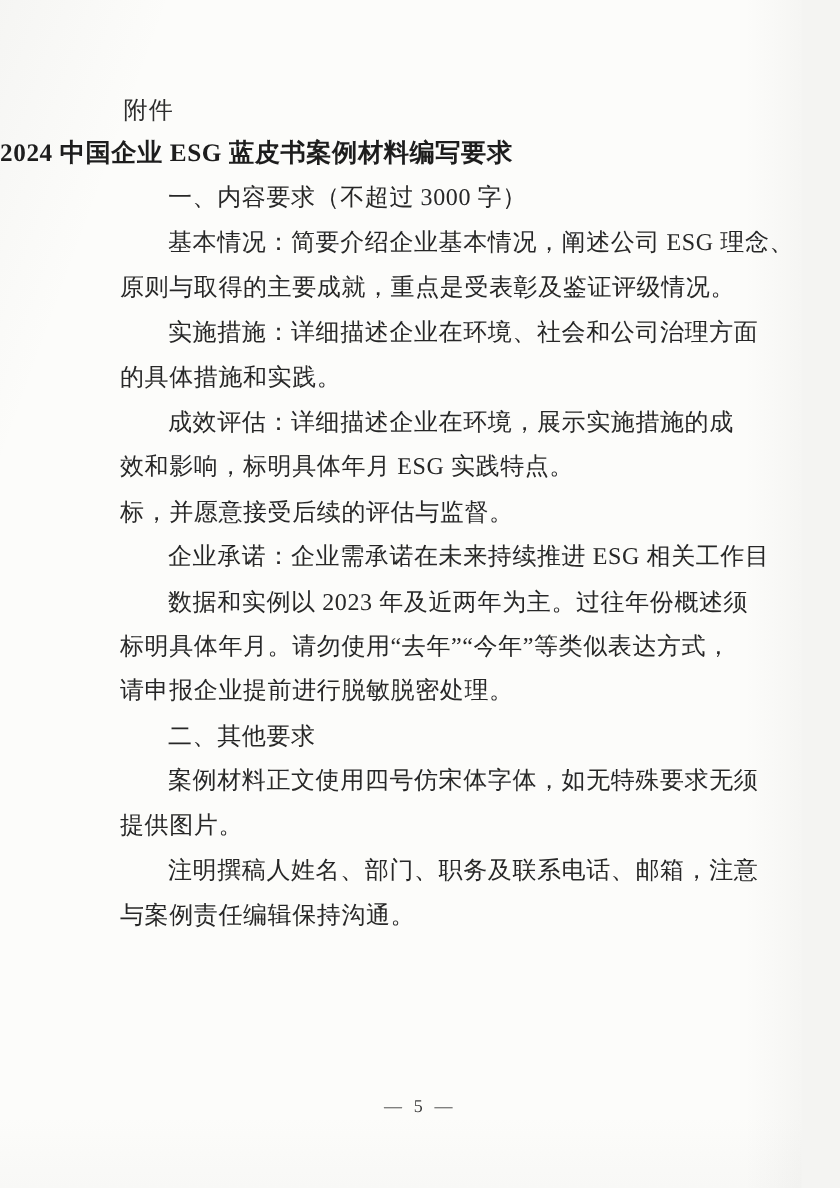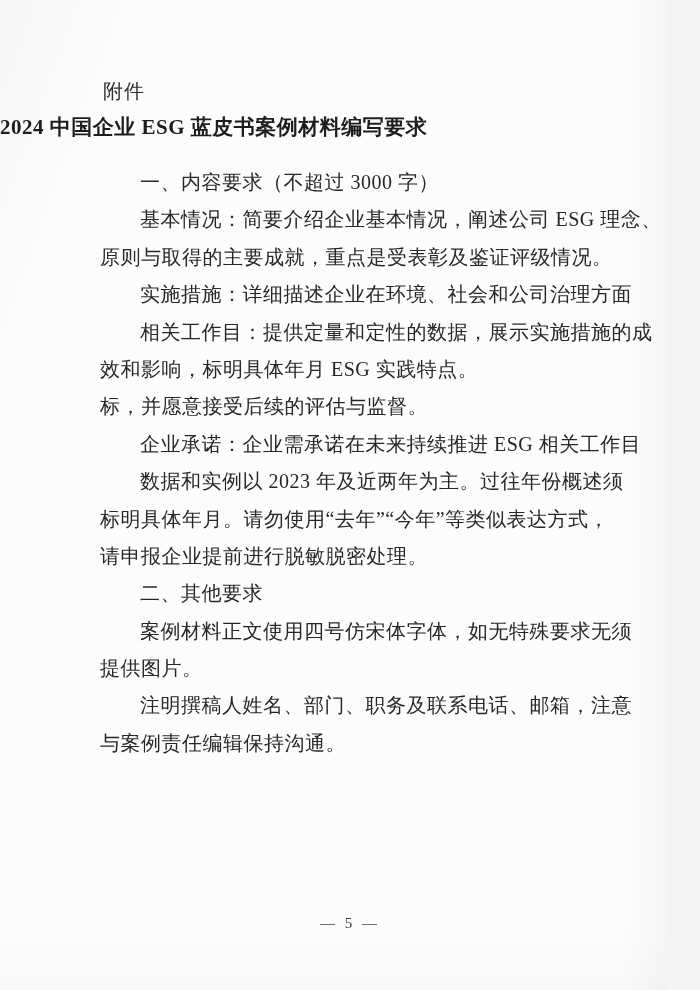--- a/index.html
+++ b/index.html
@@ -41,21 +41,20 @@
     font-weight: 700;
     letter-spacing: 0.5px;
     color: #1d1d1d;
     white-space: nowrap;
   }
   .body-text {
     position: absolute;
     top: 153px;
     left: 100px;
     width: 525px;
-    margin-top: 17px;
   }
   .line {
     height: 37.4px;
     font-size: 20px;
     line-height: 24px;
     letter-spacing: 0.5px;
     white-space: nowrap;
     color: #272727;
   }
   .indent {
@@ -79,21 +78,22 @@
 
   <div class="attachment">附件</div>
 
   <div class="title">2024 中国企业 ESG 蓝皮书案例材料编写要求</div>
 
   <div class="body-text">
     <div class="line indent">一、内容要求（不超过 3000 字）</div>
     <div class="line indent">基本情况：简要介绍企业基本情况，阐述公司 ESG 理念、</div>
     <div class="line">原则与取得的主要成就，重点是受表彰及鉴证评级情况。</div>
     <div class="line indent">实施措施：详细描述企业在环境、社会和公司治理方面</div>
-    <div class="line indent">相关工作目：提供定量和定性的数据，展示实施措施的成</div>
+    <div class="line">的具体措施和实践。</div>
+    <div class="line indent">成效评估：详细描述企业在环境，展示实施措施的成</div>
     <div class="line">效和影响，标明具体年月 ESG 实践特点。</div>
     <div class="line">标，并愿意接受后续的评估与监督。</div>
     <div class="line indent">企业承诺：企业需承诺在未来持续推进 ESG 相关工作目</div>
     <div class="line indent">数据和实例以 2023 年及近两年为主。过往年份概述须</div>
     <div class="line">标明具体年月。请勿使用“去年”“今年”等类似表达方式，</div>
     <div class="line">请申报企业提前进行脱敏脱密处理。</div>
     <div class="line indent">二、其他要求</div>
     <div class="line indent">案例材料正文使用四号仿宋体字体，如无特殊要求无须</div>
     <div class="line">提供图片。</div>
     <div class="line indent">注明撰稿人姓名、部门、职务及联系电话、邮箱，注意</div>

